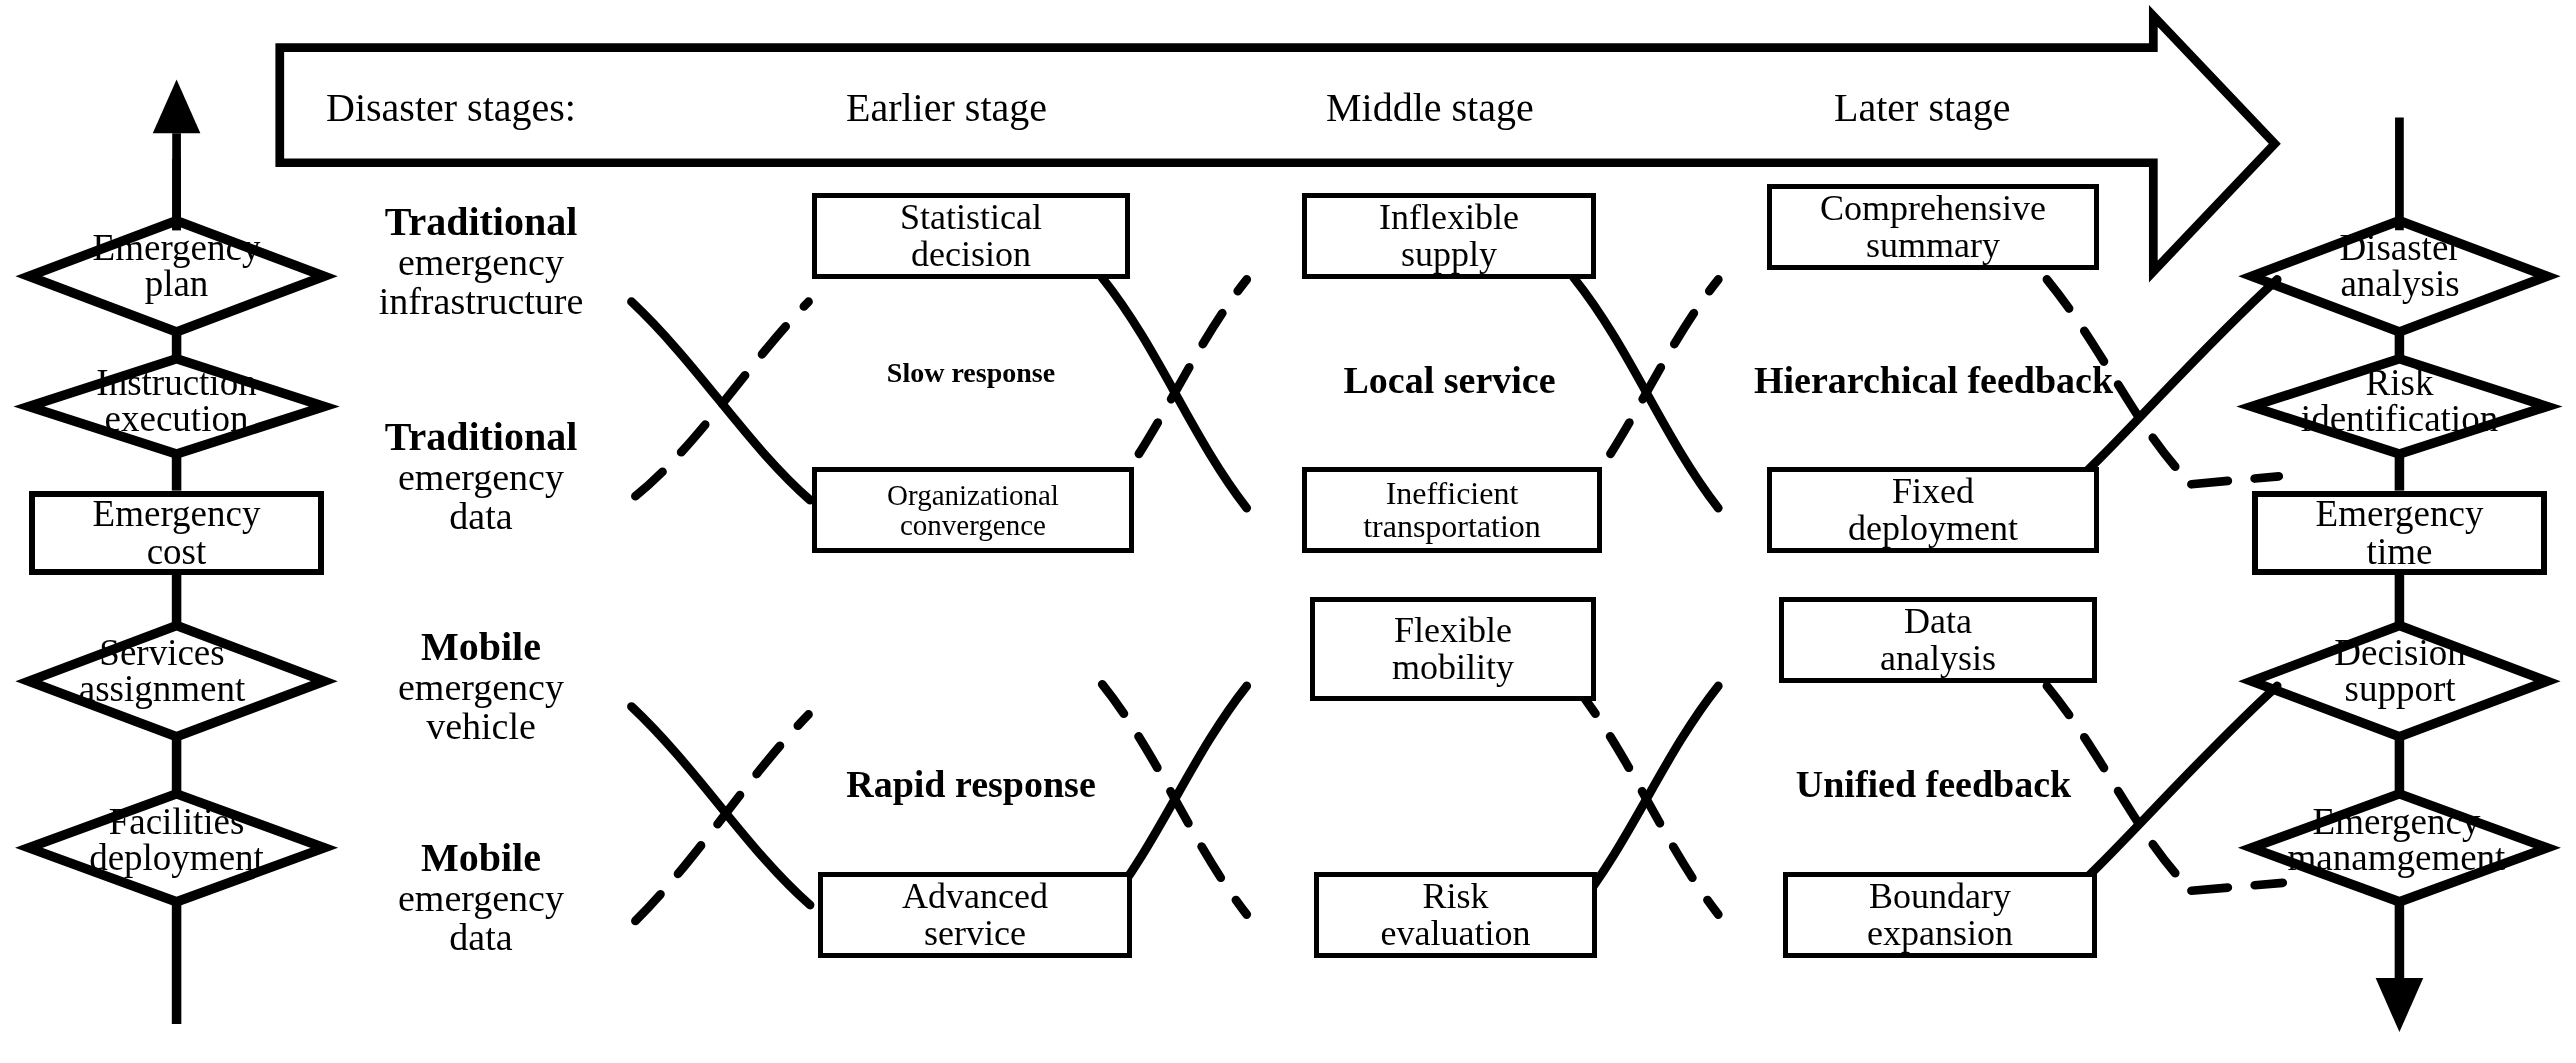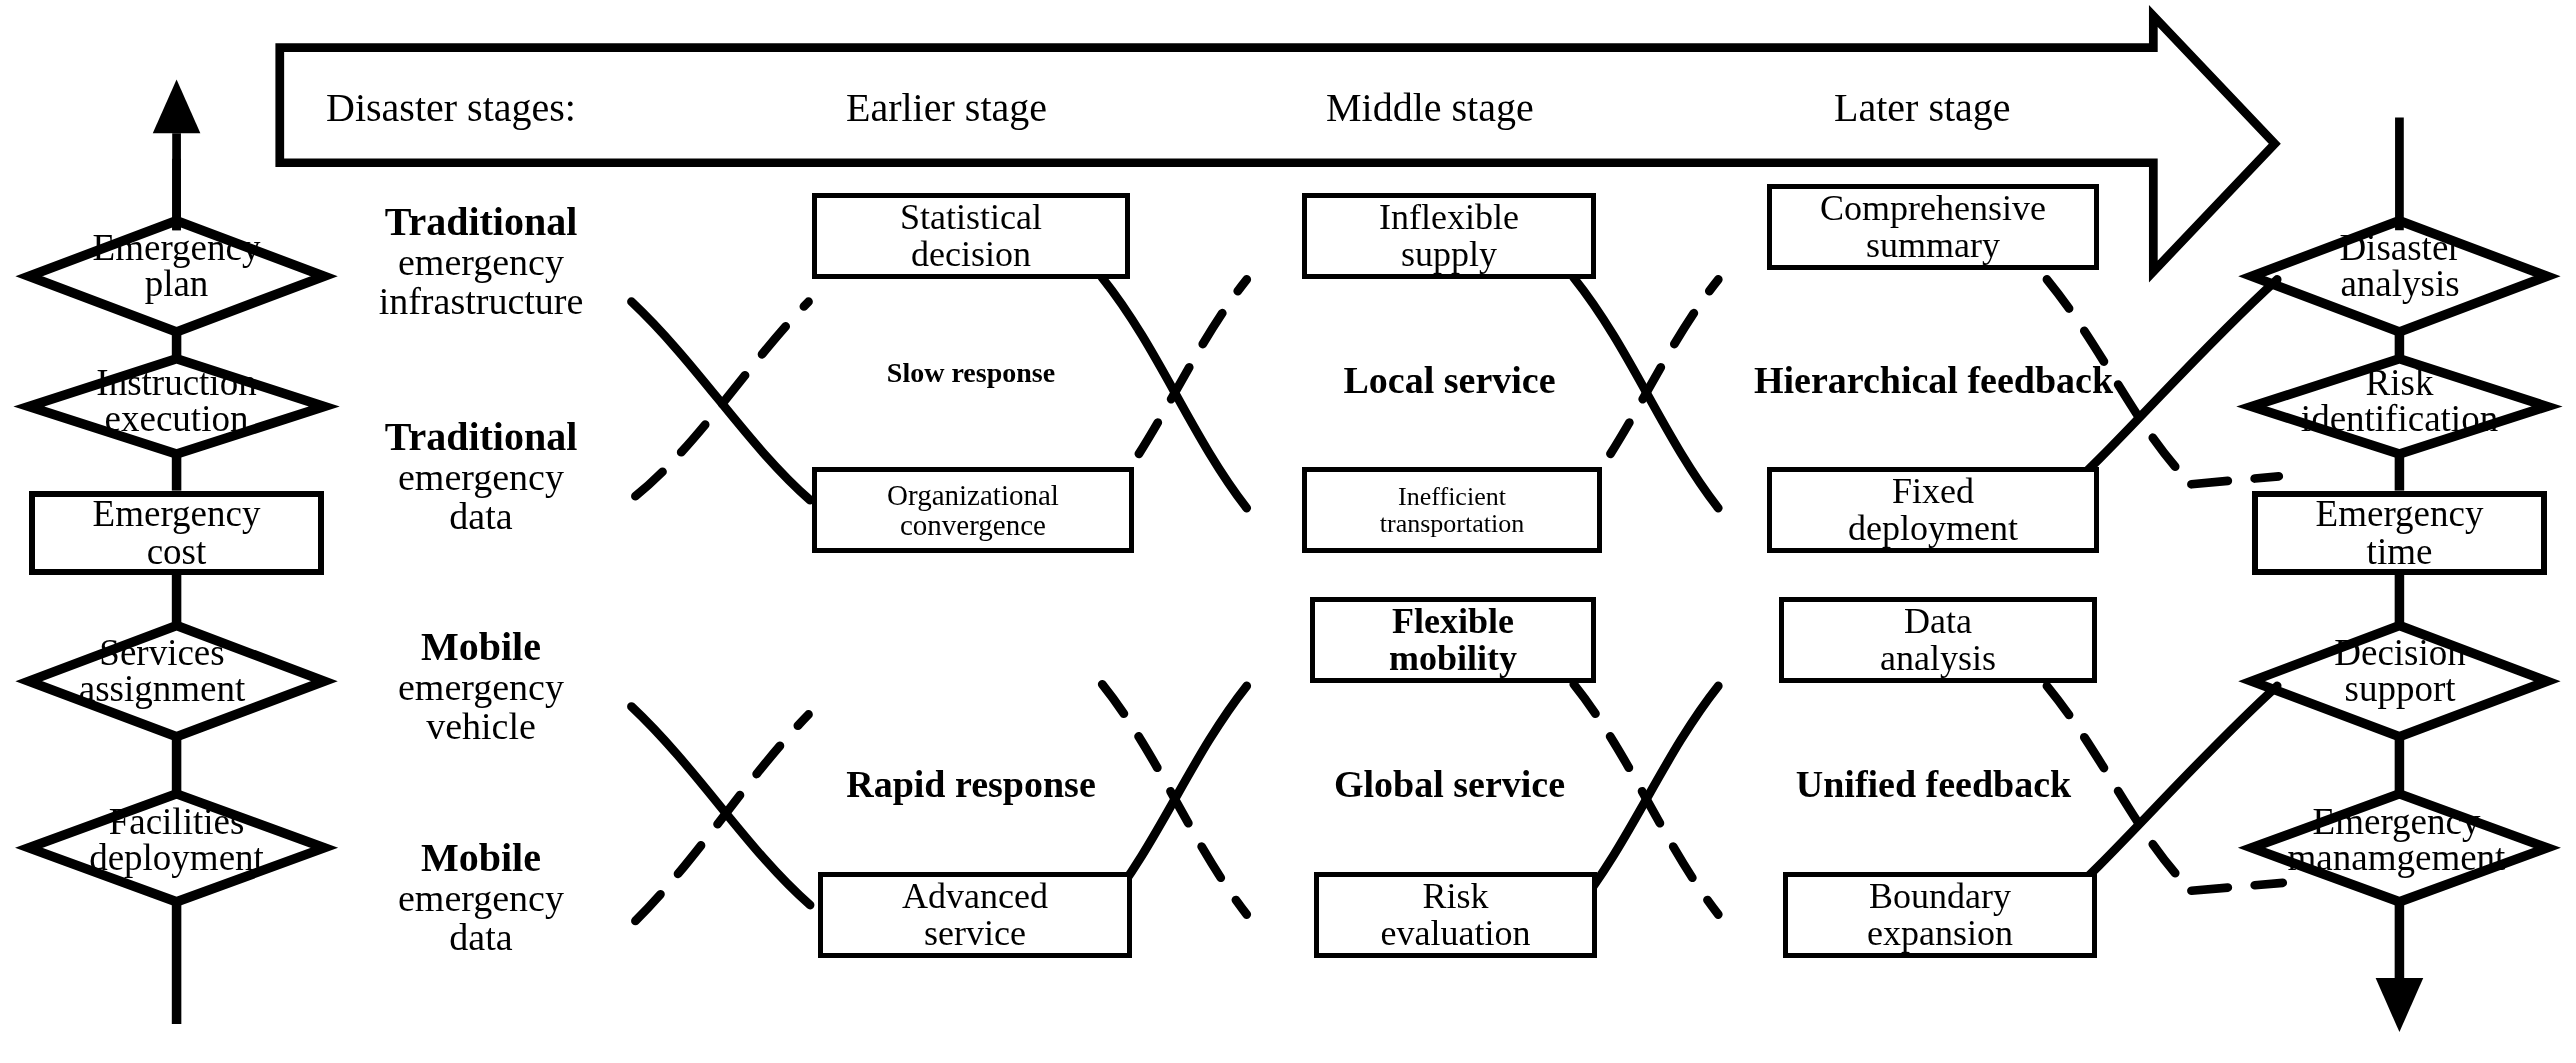--- a/index.html
+++ b/index.html
@@ -127,45 +127,44 @@
     <span style="font-size:29px;white-space:pre-line;">Organizational
 convergence</span>
   </div>
 
   <div class="node rectbox" style="left:1302px;top:193px;width:294px;height:86px;">
     <span style="font-size:36px;white-space:pre-line;">Inflexible
 supply</span>
   </div>
   <div class="lbl bold" style="left:1275px;top:361px;width:349px;font-size:38px;">Local service</div>
   <div class="node rectbox" style="left:1302px;top:467px;width:300px;height:86px;">
-    <span style="font-size:26px;white-space:pre-line;">Inefficient
+    <span style="font-size:32px;white-space:pre-line;">Inefficient
 transportation</span>
   </div>
 
   <div class="node rectbox" style="left:1767px;top:184px;width:332px;height:86px;">
     <span style="font-size:36px;white-space:pre-line;">Comprehensive
 summary</span>
   </div>
   <div class="lbl bold" style="left:1743px;top:361px;width:381px;font-size:38px;">Hierarchical feedback</div>
   <div class="node rectbox" style="left:1767px;top:467px;width:332px;height:86px;">
     <span style="font-size:36px;white-space:pre-line;">Fixed
 deployment</span>
   </div>
 
   <div class="lbl bold" style="left:804px;top:765px;width:334px;font-size:38px;">Rapid response</div>
   <div class="node rectbox" style="left:818px;top:872px;width:314px;height:86px;">
     <span style="font-size:36px;white-space:pre-line;">Advanced
 service</span>
   </div>
 
-  <div class="node rectbox" style="left:1310px;top:597px;width:286px;height:86px;font-weight:bold;">
+  <div class="node rectbox" style="left:1310px;top:597px;width:286px;height:104px;">
     <span style="font-size:36px;white-space:pre-line;">Flexible
 mobility</span>
   </div>
-  <div class="lbl bold" style="left:1275px;top:765px;width:349px;font-size:38px;">Global service</div>
   <div class="node rectbox" style="left:1314px;top:872px;width:283px;height:86px;">
     <span style="font-size:36px;white-space:pre-line;">Risk
 evaluation</span>
   </div>
 
   <div class="node rectbox" style="left:1779px;top:597px;width:318px;height:86px;">
     <span style="font-size:36px;white-space:pre-line;">Data
 analysis</span>
   </div>
   <div class="lbl bold" style="left:1743px;top:765px;width:381px;font-size:38px;">Unified feedback</div>

